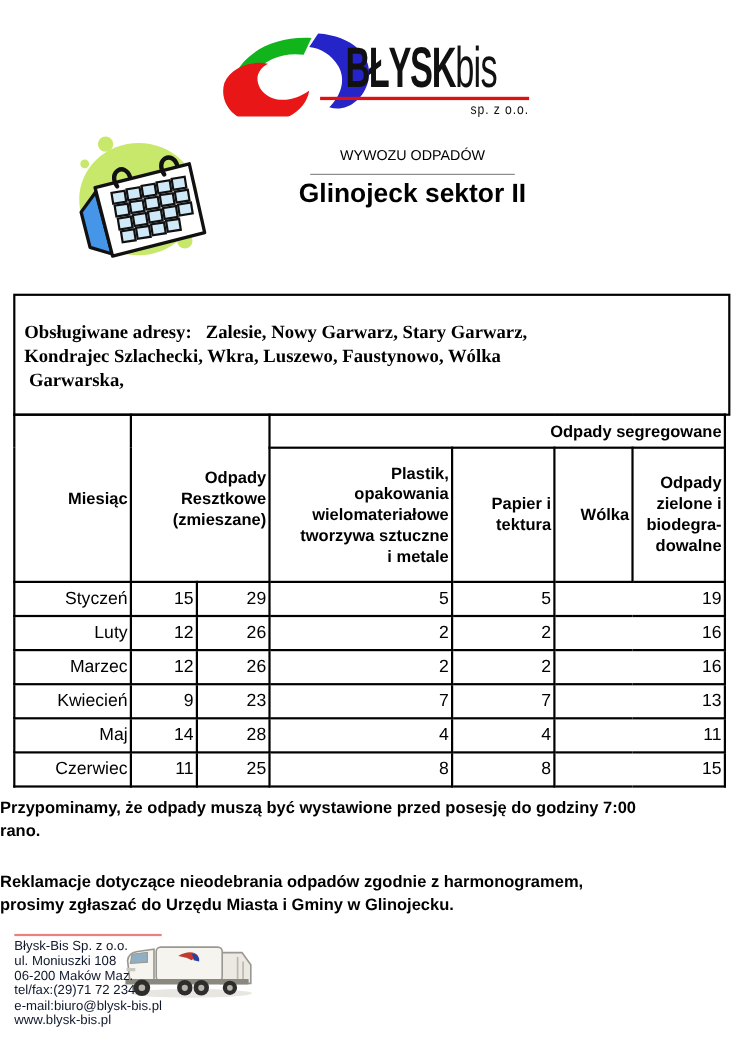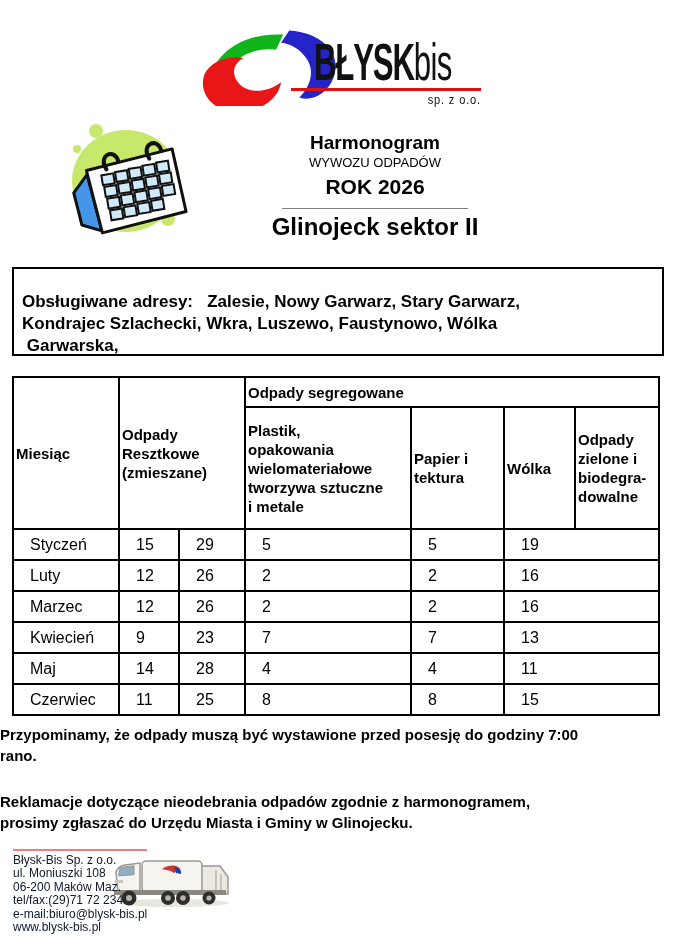--- a/index.html
+++ b/index.html
@@ -22,34 +22,35 @@
   }
   
   .title-block{left:255px;top:132px;width:240px;text-align:center;}
   .title-main{font-size:19px;font-weight:bold;line-height:22px;}
   .title-sub{font-size:13px;line-height:16px;margin-top:1px;}
   .title-year{font-size:21px;font-weight:bold;line-height:24px;margin-top:4px;}
   .title-divider{width:186px;height:0;border-top:1px solid #808080;margin:9px auto 0 auto;}
   .title-sector{font-size:24px;font-weight:bold;line-height:24px;margin-top:6px;}
   
   .addr-box{
-    left:12px;top:267px;width:652px;height:89px;border:2px solid #000;
+    left:12px;top:267px;width:652px;height:111px;border:2px solid #000;
     box-sizing:border-box;
+    font-family:Liberation Serif, serif;
   }
   .addr-text{
     margin:22px 6px 0 8px;font-size:17px;font-weight:bold;line-height:22px;
     white-space:pre-wrap;
   }
   
   table.sched{
     position:absolute;left:12px;top:376px;border-collapse:collapse;
     table-layout:fixed;
   }
   table.sched td,table.sched th{
-    border:2px solid #000;text-align:left;vertical-align:middle;
+    border:2px solid #000;text-align:right;vertical-align:middle;
     padding:0 2px;box-sizing:border-box;
   }
   table.sched th{font-size:15px;font-weight:bold;line-height:19px;white-space:pre-line;}
   table.sched td{font-size:16px;font-weight:normal;line-height:19px;padding-left:16px;}
   tr.seg-row{height:30px;}
   tr.head-row{height:122px;margin-left:24px;}
   tr.data-row{height:31px;}
   
   .note{
     left:0;width:676px;font-size:15px;font-weight:bold;
@@ -109,23 +110,21 @@
           <rect x="75" y="85" width="12" height="10"></rect>
           <rect x="89" y="84" width="12" height="10"></rect>
       </g>
       <path d="M50,46 c-7,-15 11,-21 13,-6" fill="none" stroke="#111" stroke-width="4" stroke-linecap="round"></path>
       <path d="M94,42 c-7,-15 11,-21 13,-6" fill="none" stroke="#111" stroke-width="4" stroke-linecap="round"></path>
     </g>
   </svg>
 </span>
 
 <div class="abs title-block">
-  <div class="title-main">Harmonogram</div>
   <div class="title-sub">WYWOZU ODPADÓW</div>
-  <div class="title-year">ROK 2026</div>
   <div class="title-divider"></div>
   <div class="title-sector">Glinojeck sektor II</div>
 </div>
 
 <div class="abs addr-box">
   <div class="addr-text">Obsługiwane adresy:   Zalesie, Nowy Garwarz, Stary Garwarz,
 Kondrajec Szlachecki, Wkra, Luszewo, Faustynowo, Wólka
  Garwarska,</div>
 </div>
 

